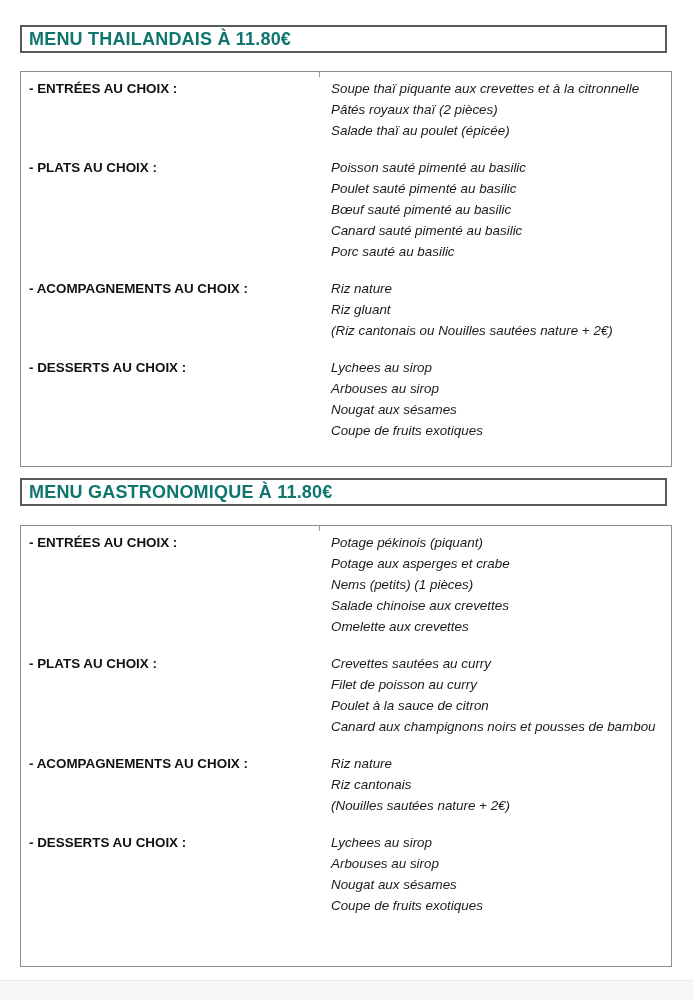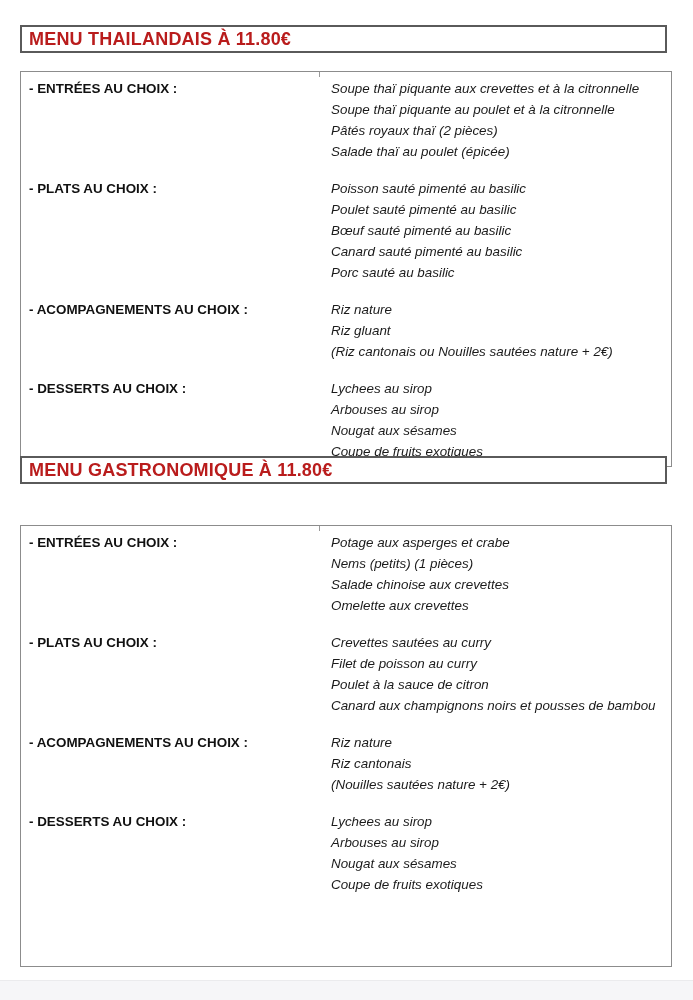--- a/index.html
+++ b/index.html
@@ -26,37 +26,37 @@
     border: 2px solid #5a5a5a;
     box-sizing: border-box;
     display: flex;
     align-items: center;
     padding-left: 7px;
     background: #ffffff;
   }
   .title-box span {
     font-size: 18px;
     font-weight: bold;
-    color: #b91c1c;
+    color: #0f766e;
     letter-spacing: 0.2px;
     white-space: nowrap;
   }
   .content-box {
     position: absolute;
     left: 20px;
     width: 652px;
     border: 1px solid #8c8c8c;
     box-sizing: border-box;
     padding: 9px 15px 0 8px;
     background: #ffffff;
     overflow: hidden;
   }
   .title-1 { top: 25px; }
   .content-1 { top: 71px; height: 396px; }
-  .title-2 { top: 456px; }
+  .title-2 { top: 478px; }
   .content-2 { top: 525px; height: 442px; }
   .col-tick {
     position: absolute;
     left: 298px;
     top: 0;
     width: 1px;
     height: 5px;
     background: #9a9a9a;
   }
   .group {
@@ -101,21 +101,20 @@
 
   <div class="title-box title-1">
     <span>MENU THAILANDAIS À 11.80€</span>
   </div>
   <div class="content-box content-1">
     <div class="col-tick"></div>
   <div class="group">
         <div class="col-label">- ENTRÉES AU CHOIX :</div>
         <div class="col-items">
           <div class="item">Soupe thaï piquante aux crevettes et à la citronnelle</div>
-          <div class="item">Soupe thaï piquante au poulet et à la citronnelle</div>
           <div class="item">Pâtés royaux thaï (2 pièces)</div>
           <div class="item">Salade thaï au poulet (épicée)</div>
         </div>
       </div>
       <div class="group">
         <div class="col-label">- PLATS AU CHOIX :</div>
         <div class="col-items">
           <div class="item">Poisson sauté pimenté au basilic</div>
           <div class="item">Poulet sauté pimenté au basilic</div>
           <div class="item">Bœuf sauté pimenté au basilic</div>
@@ -143,20 +142,21 @@
     </div>
 
   <div class="title-box title-2">
     <span>MENU GASTRONOMIQUE À 11.80€</span>
   </div>
   <div class="content-box content-2">
     <div class="col-tick"></div>
   <div class="group">
         <div class="col-label">- ENTRÉES AU CHOIX :</div>
         <div class="col-items">
+          <div class="item">Potage pékinois (piquant)</div>
           <div class="item">Potage aux asperges et crabe</div>
           <div class="item">Nems (petits) (1 pièces)</div>
           <div class="item">Salade chinoise aux crevettes</div>
           <div class="item">Omelette aux crevettes</div>
         </div>
       </div>
       <div class="group">
         <div class="col-label">- PLATS AU CHOIX :</div>
         <div class="col-items">
           <div class="item">Crevettes sautées au curry</div>

